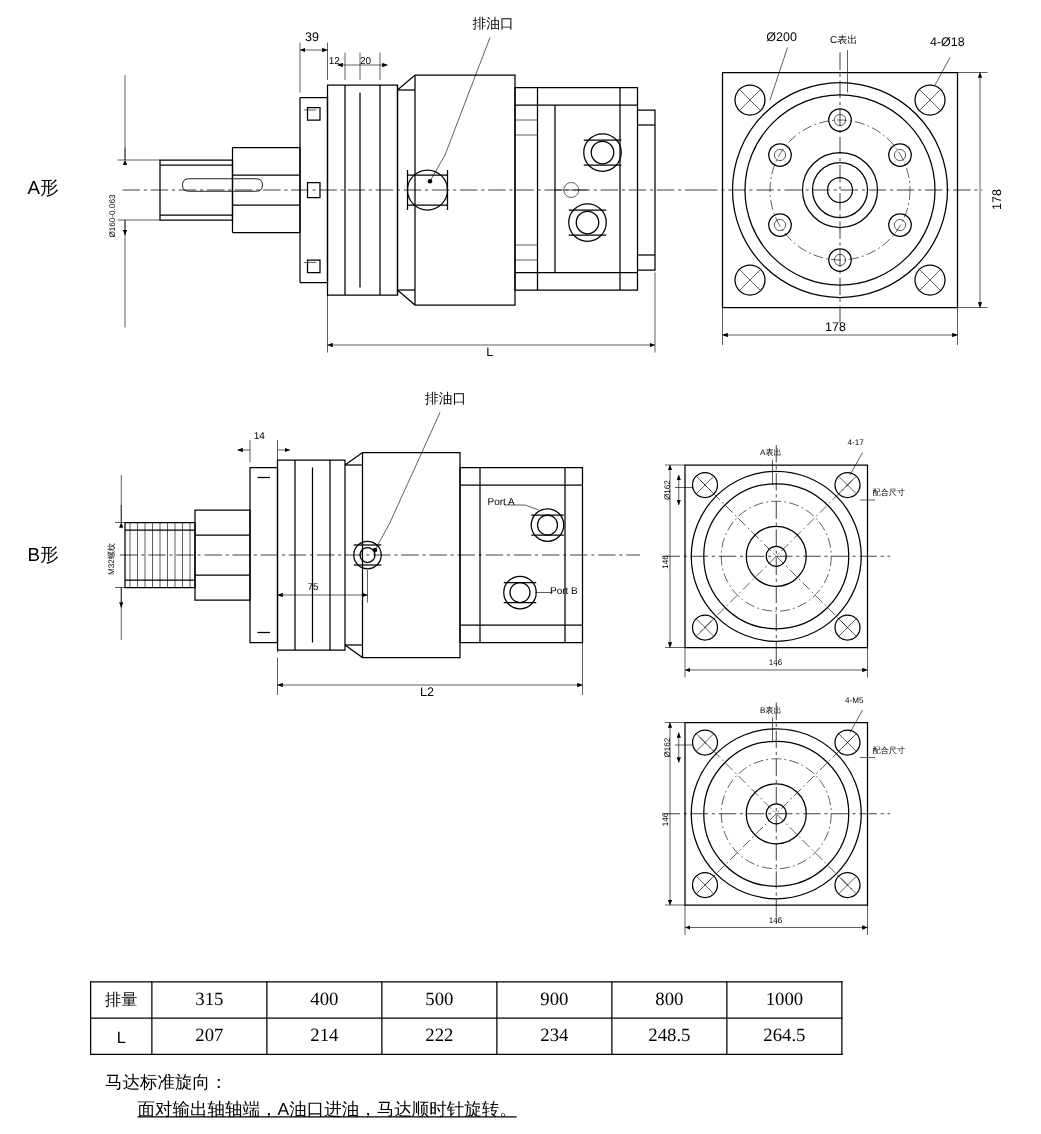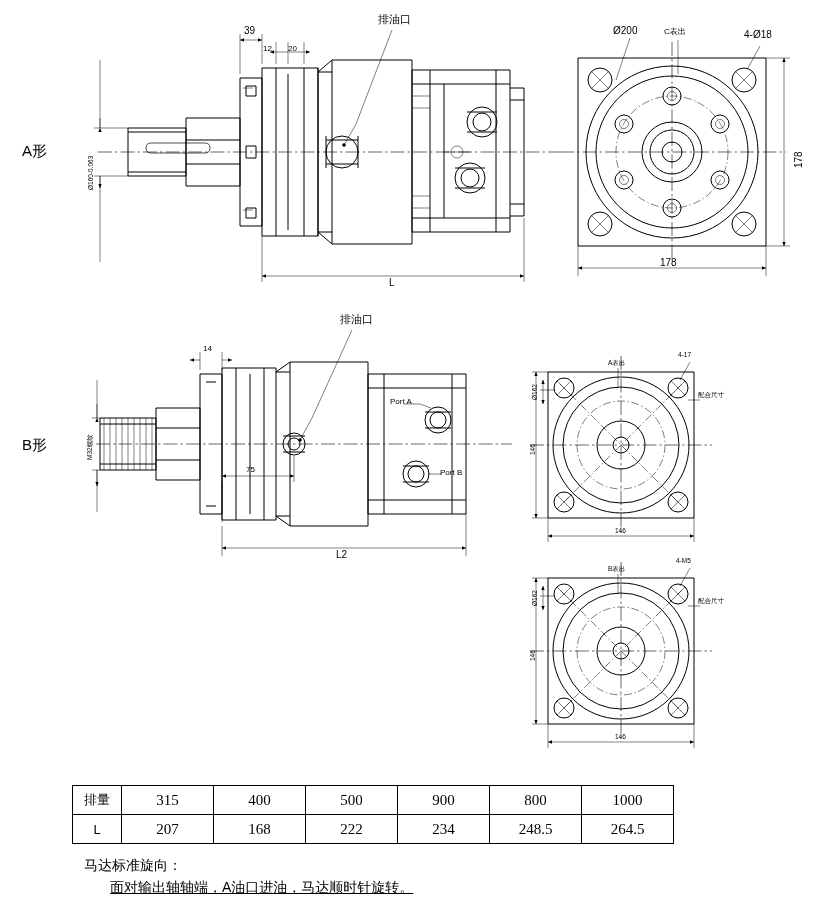--- a/index.html
+++ b/index.html
@@ -446,21 +446,21 @@
       <td class="val">315</td>
       <td class="val">400</td>
       <td class="val">500</td>
       <td class="val">900</td>
       <td class="val">800</td>
       <td class="val">1000</td>
     </tr>
     <tr>
       <td class="hdr">L</td>
       <td class="val">207</td>
-      <td class="val">168</td>
+      <td class="val">214</td>
       <td class="val">222</td>
       <td class="val">234</td>
       <td class="val">248.5</td>
       <td class="val">264.5</td>
     </tr>
   </tbody>
     </table>
 
   <div id="notes">
     <div>马达标准旋向：</div>

